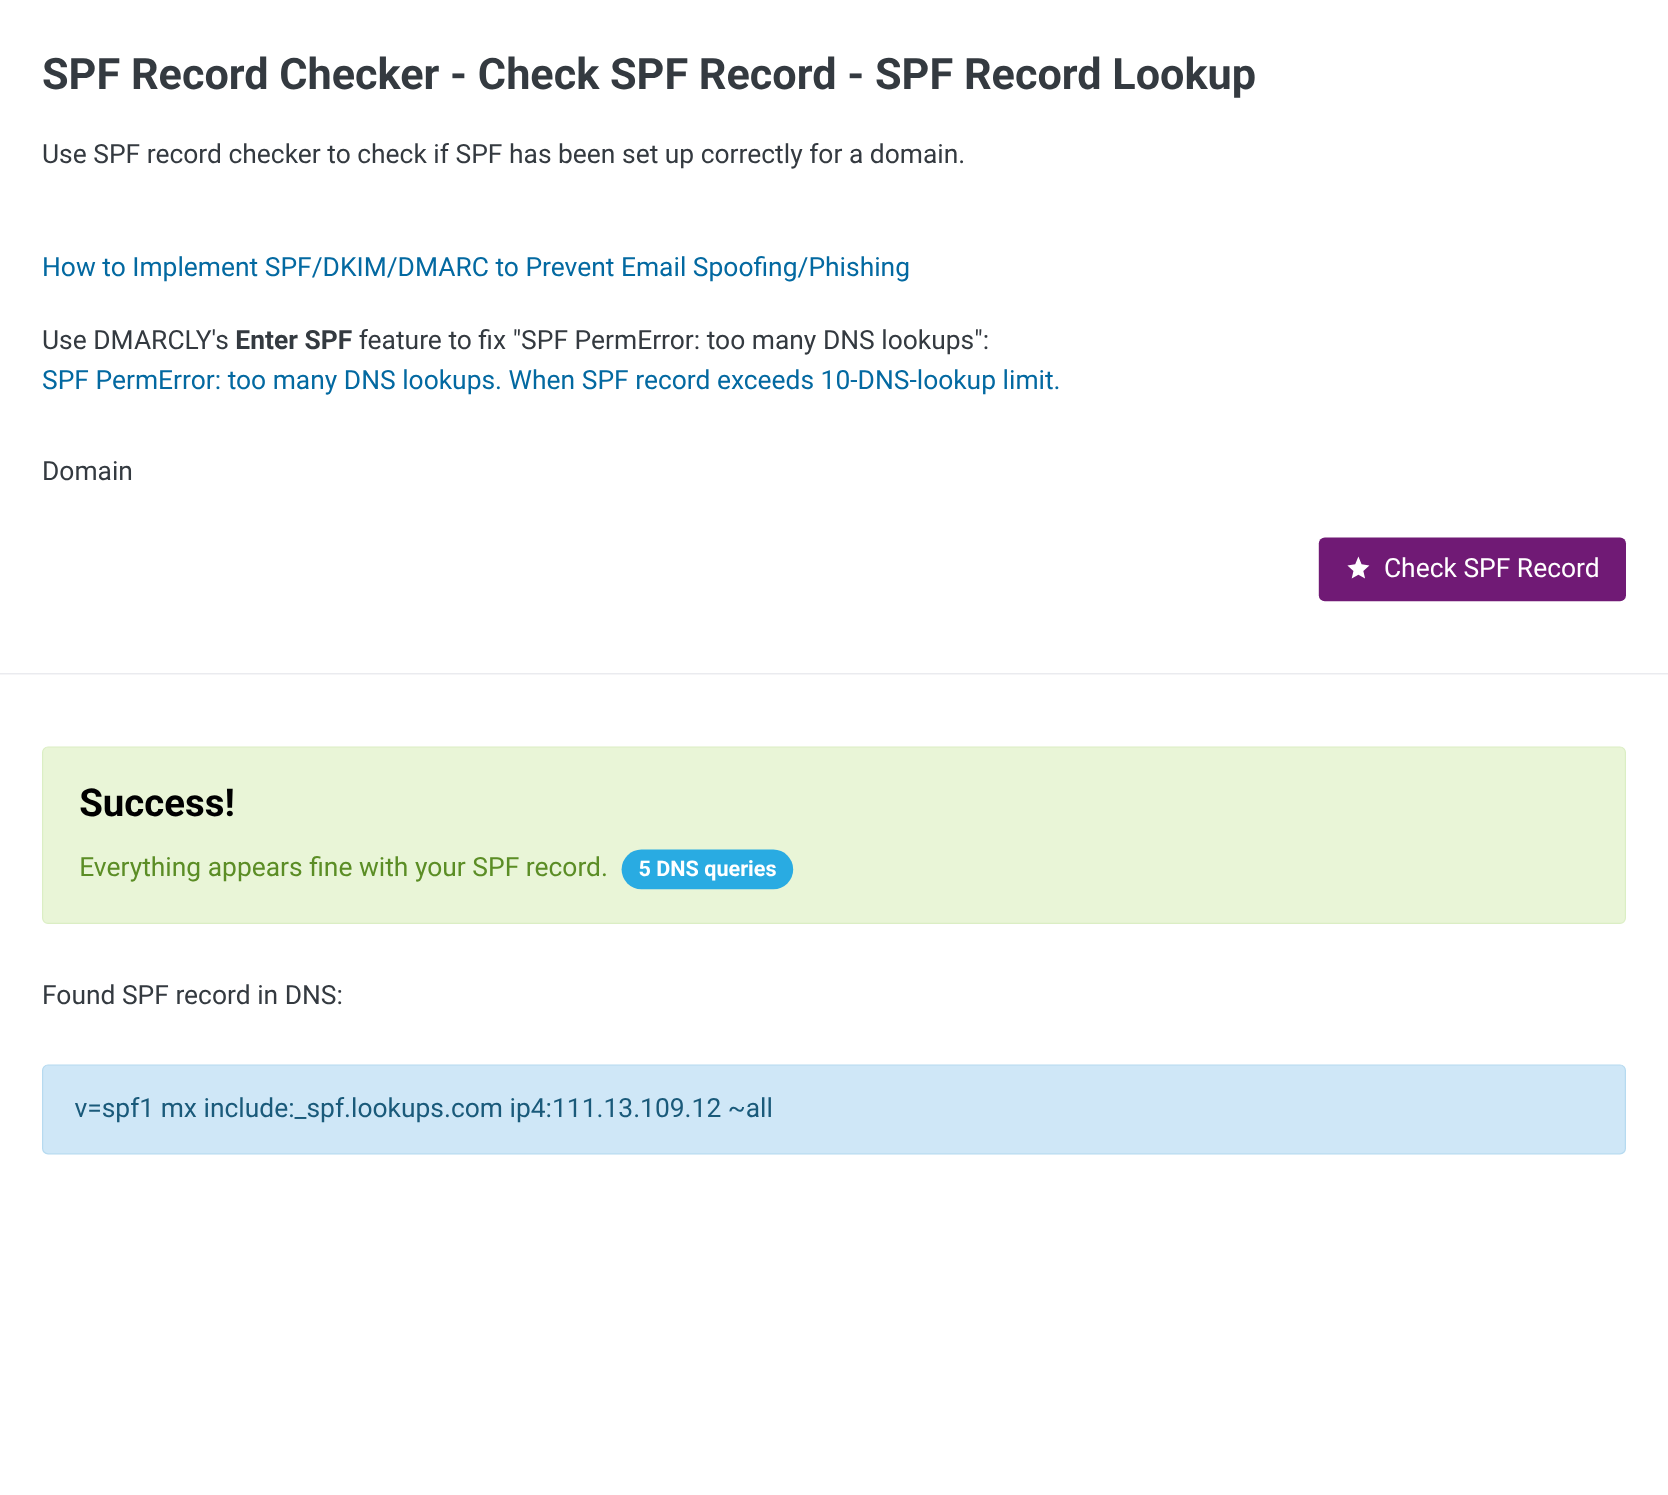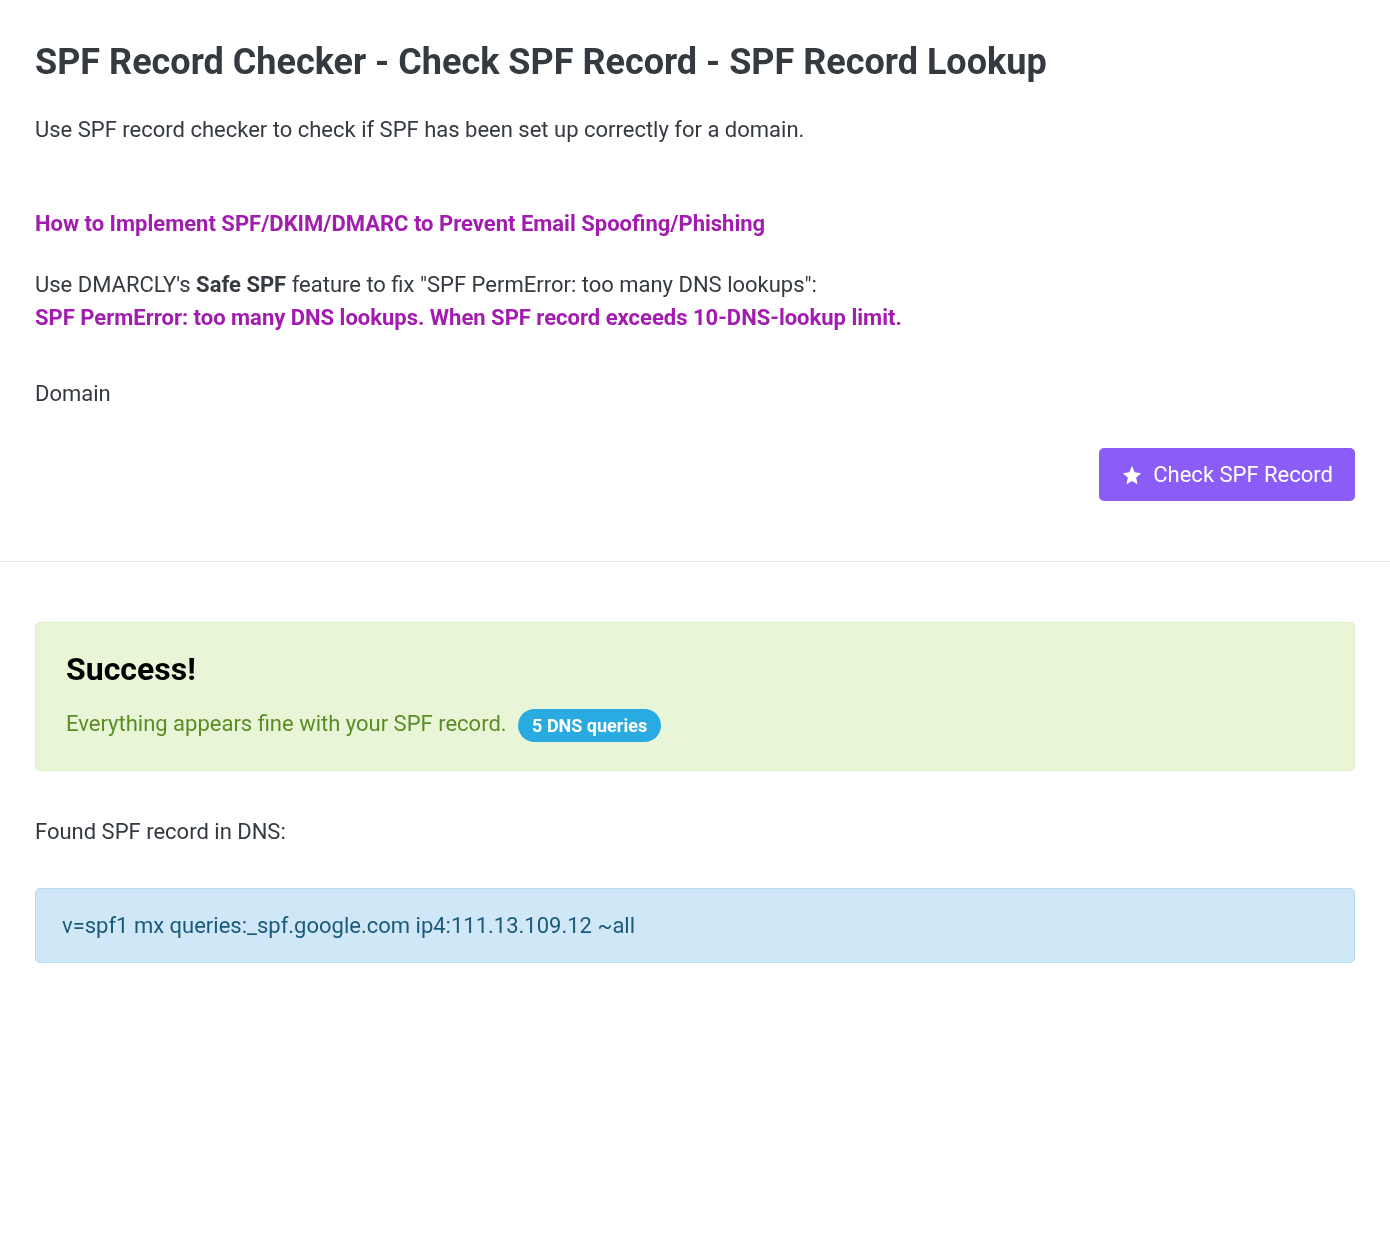--- a/index.html
+++ b/index.html
@@ -19,23 +19,22 @@
       font-size: 36px;
       font-weight: 700;
       color: #343a40;
       margin-bottom: 24px;
     }
     .intro p {
       margin-bottom: 28px;
       color: #343a40;
     }
     .intro a {
-      color: #a21caf;
+      color: #0369a1;
       text-decoration: none;
-      font-weight: bold;
     }
     .intro strong {
       font-weight: 700;
     }
     .form-row {
       display: flex;
       align-items: flex-start;
       margin-top: 29px;
     }
     .form-label {
@@ -62,23 +61,23 @@
       color: #868e96;
       font-size: 22px;
     }
     .button-row {
       display: flex;
       justify-content: flex-end;
       margin-top: 38px;
     }
     .btn-primary {
       display: inline-flex;
-      align-items: center;
+      align-items: flex-start;
       gap: 10px;
-      background: #8b5cf6;
+      background: #701a75;
       color: #ffffff;
       border: none;
       border-radius: 5px;
       padding: 14px 22px;
       font-size: 22px;
       font-family: inherit;
       cursor: pointer;
     }
     .star-icon svg {
       width: 22px;
@@ -142,21 +141,21 @@
 
 <div class="intro">
   <p>Use SPF record checker to check if SPF has been set up correctly for a domain.</p>
 
   <p>
     <br>
     <a href="#">How to Implement SPF/DKIM/DMARC to Prevent Email Spoofing/Phishing</a>
   </p>
 
   <p>
-    <span>Use DMARCLY's </span><strong>Safe SPF</strong><span> feature to fix "SPF PermError: too many DNS lookups":</span><br>
+    <span>Use DMARCLY's </span><strong>Enter SPF</strong><span> feature to fix "SPF PermError: too many DNS lookups":</span><br>
     <a href="#">SPF PermError: too many DNS lookups. When SPF record exceeds 10-DNS-lookup limit.</a>
   </p>
 </div>
 
 <div class="form-row">
   <div class="form-label">Domain</div>
 </div>
 
 <div class="button-row">
   <button class="btn-primary">
@@ -174,13 +173,13 @@
 <div class="success-panel">
   <div class="success-title">Success!</div>
   <div>
     <span class="success-text">Everything appears fine with your SPF record.</span>
     <span class="badge">5 DNS queries</span>
   </div>
 </div>
 
 <div class="found-label">Found SPF record in DNS:</div>
 
-<div class="spf-record-box">v=spf1 mx queries:_spf.google.com ip4:111.13.109.12 ~all</div>
+<div class="spf-record-box">v=spf1 mx include:_spf.lookups.com ip4:111.13.109.12 ~all</div>
 
 </body></html>

